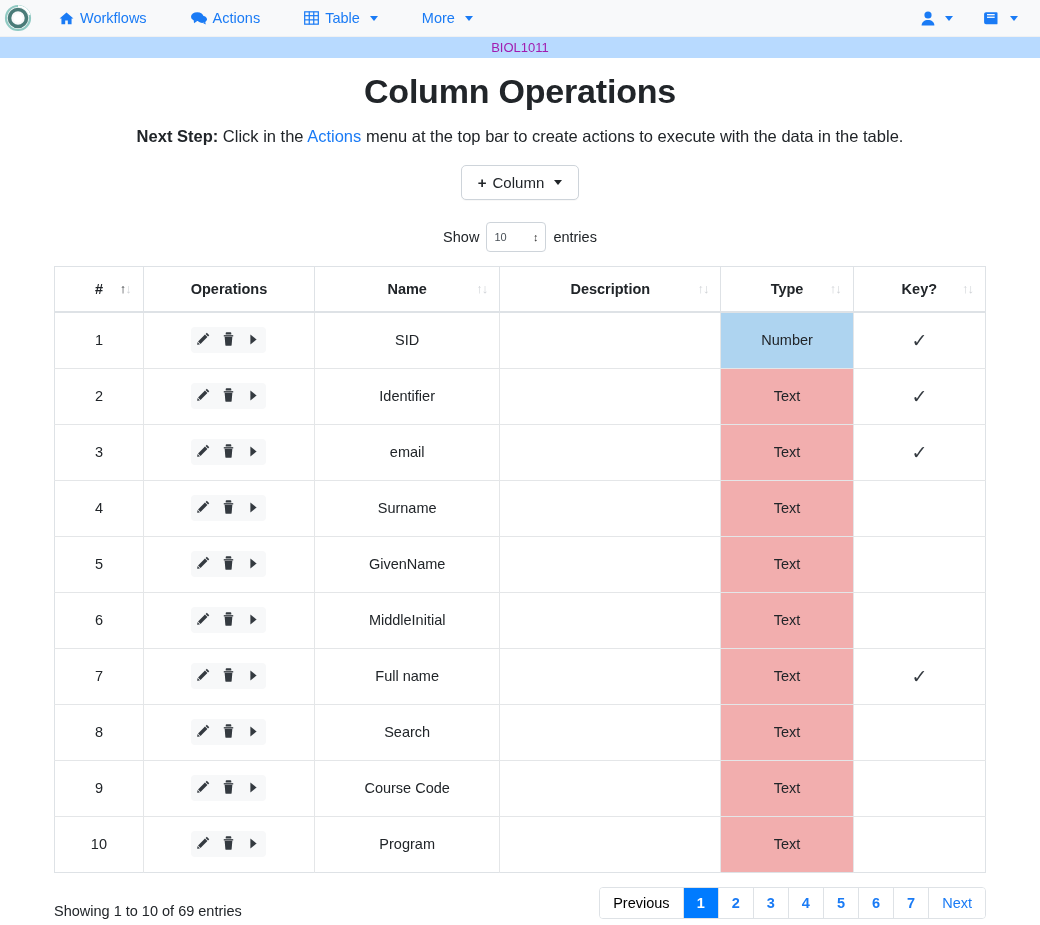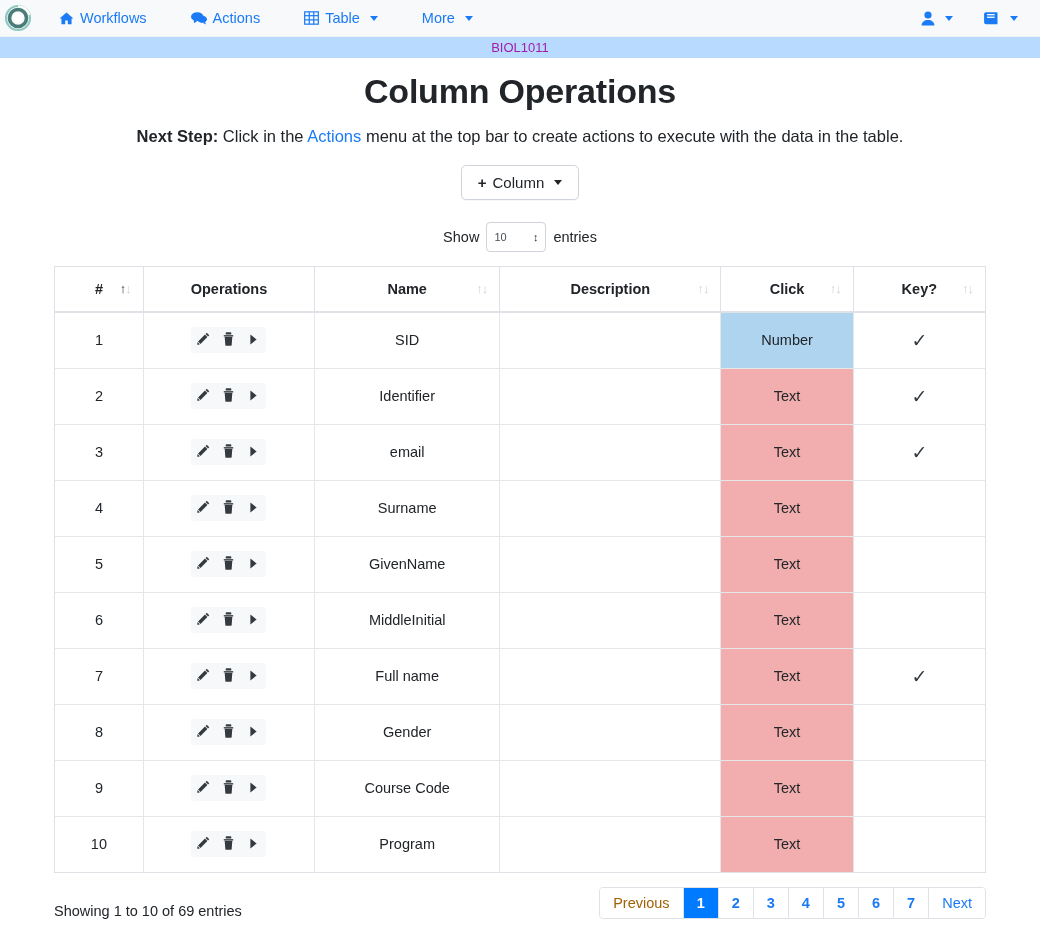--- a/index.html
+++ b/index.html
@@ -212,21 +212,21 @@
   .page-link {
     padding: 7px 13px;
     font-size: 14.5px;
     color: #1a7bf5;
     background: #fff;
     border-right: 1px solid #dee2e6;
     cursor: pointer;
     user-select: none;
   }
   .page-link:last-child { border-right: none; }
-  .page-link.disabled { color: #a16207; cursor: default; }
+  .page-link.disabled { color: #000000; cursor: default; }
   .page-link.active { background: #007bff; color: #fff; font-weight: bold; }
   .page-link.num { font-weight: bold; }
 </style>
 </head>
 <body>
 
 <div class="navbar">
   <div class="brand">
     <svg width="28" height="28" viewBox="0 0 28 28">
       <circle cx="14" cy="14" r="12" fill="none" stroke="#8fc9c2" stroke-width="2.2"></circle>
@@ -359,21 +359,21 @@
           <div class="th-inner">
             <span class="th-label">Description</span>
             <span class="sort-ico">
                 <span class="up">↑</span>
                 <span class="dn">↓</span>
               </span>
           </div>
         </th>
         <th class="col-type th-type" style="padding:13px 10px !important;">
           <div class="th-inner">
-            <span class="th-label">Click</span>
+            <span class="th-label">Type</span>
             <span class="sort-ico">
                 <span class="up">↑</span>
                 <span class="dn">↓</span>
               </span>
           </div>
         </th>
         <th class="col-key th-key">
           <div class="th-inner">
             <span class="th-label">Key?</span>
             <span class="sort-ico">
@@ -611,21 +611,21 @@
                     <path d="M2.6 5.4h8.8l-.8 9.4c-.05.6-.5 1-1.1 1H4.5c-.6 0-1.05-.4-1.1-1z"></path>
                     <path d="M4.7 0.4h4.6c.5 0 .9.4.9.9v1.6H3.8V1.3c0-.5.4-.9.9-.9z"></path>
                   </svg></span>
               </span>
               <span class="btn-ico">
                 <span><svg width="9" height="11" viewBox="0 0 9 11" fill="#343a40">
                     <path d="M1.4 0.6 7.6 5.5 1.4 10.4z"></path>
                   </svg></span>
               </span>
             </div></td>
-          <td class="col-name">Gender</td>
+          <td class="col-name">Search</td>
           <td class="col-desc"></td>
           <td class="col-type">
             <div class="td-type type-string">Text</div>
           </td>
           <td class="col-key"></td>
         </tr>
         <tr>
           <td class="col-num">9</td>
           <td class="col-ops"><div class="btn-group">
               <span class="btn-ico">

